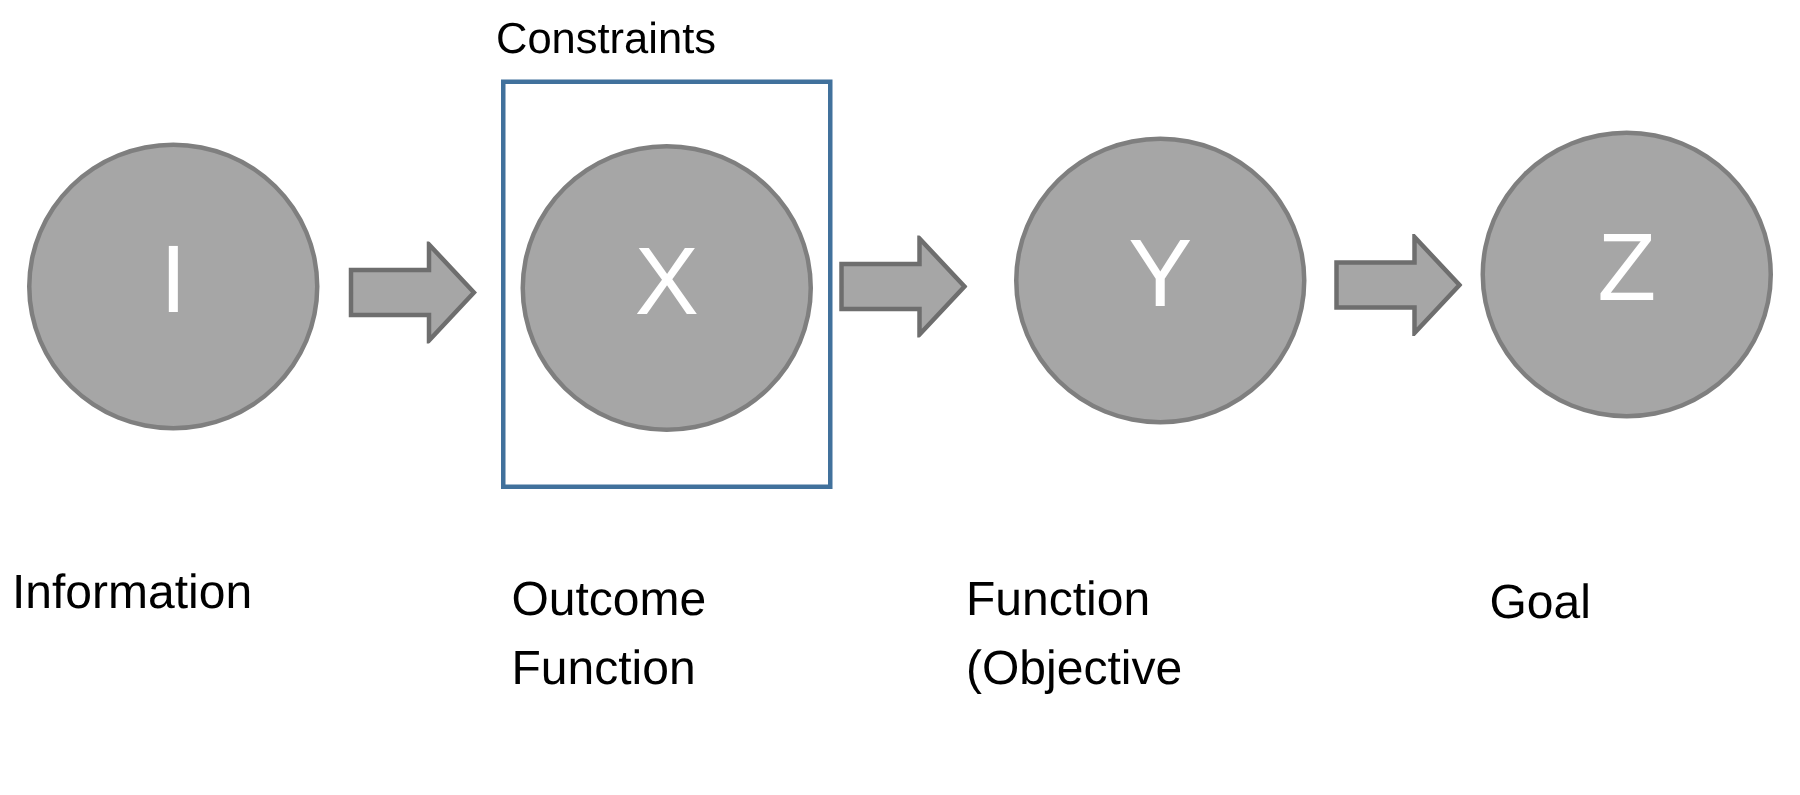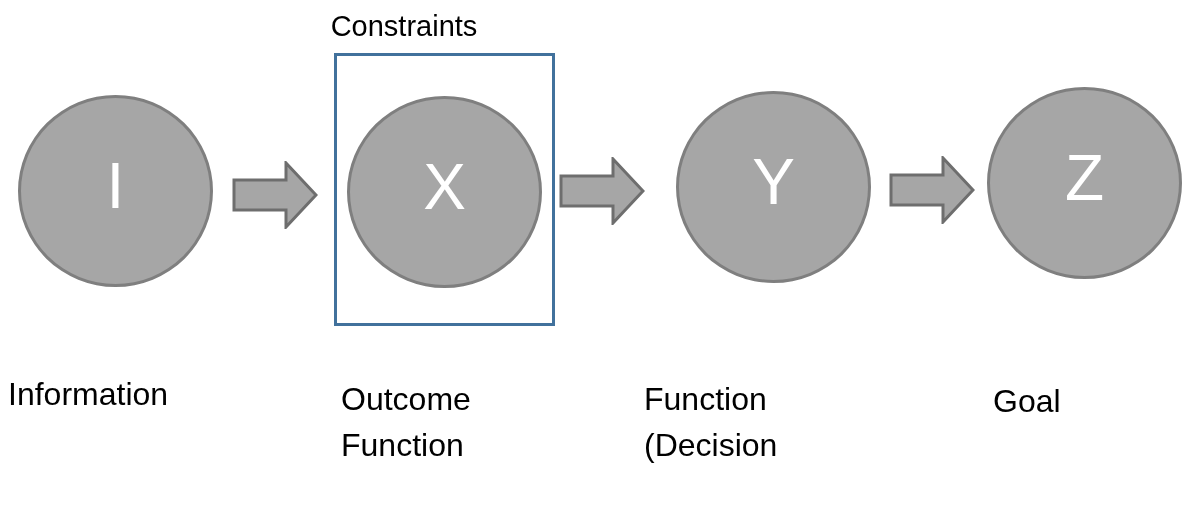--- a/index.html
+++ b/index.html
@@ -138,20 +138,20 @@
     <div>Information</div>
   </div>
 
   <div class="node-label label-decision">
     <div>Outcome</div>
     <div>Function</div>
   </div>
 
   <div class="node-label label-outcome">
     <div>Function</div>
-    <div>(Decision</div>
+    <div>(Objective</div>
   </div>
 
   <div class="node-label label-goal">
     <div>Goal</div>
   </div>
 
 </div>
 
 </body></html>

